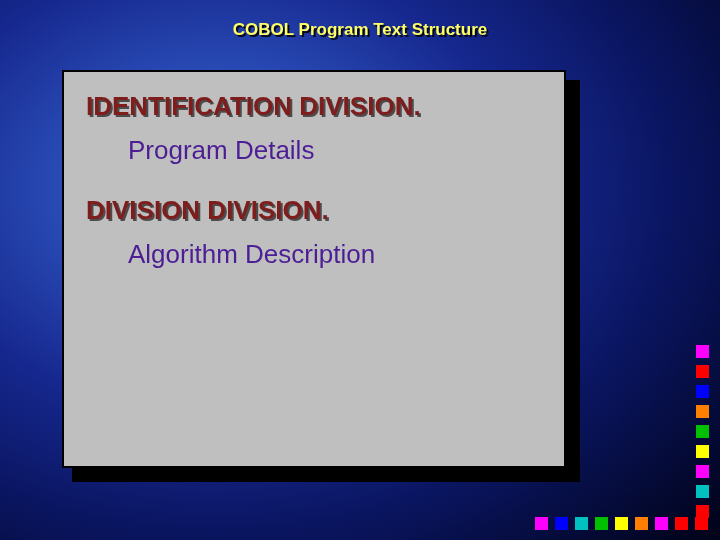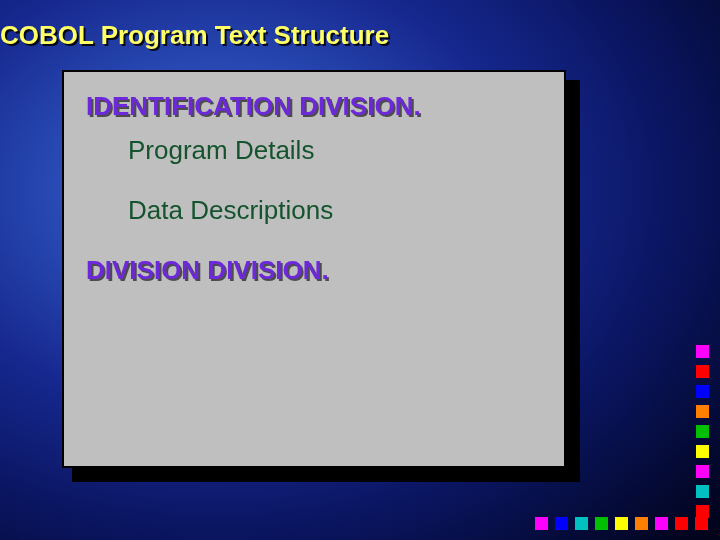--- a/index.html
+++ b/index.html
@@ -20,22 +20,22 @@
                 #16288f 38%,
                 #0a1560 58%,
                 #020522 82%,
                 #000000 100%);
   }
   .title {
     position: absolute;
     top: 20px;
     left: 0;
     width: 100%;
-    text-align: left;
-    font-size: 26px;
+    text-align: center;
+    font-size: 17px;
     font-weight: bold;
     color: #ffff66;
     text-shadow: 2px 2px 0 rgba(0,0,0,0.85);
   }
   .panel-shadow {
     position: absolute;
     left: 72px;
     top: 80px;
     width: 508px;
     height: 402px;
@@ -48,28 +48,28 @@
     width: 504px;
     height: 398px;
     background: #bfbfbf;
     border: 2px solid #000;
     box-sizing: border-box;
     padding: 18px 22px 10px 22px;
   }
   .heading {
     font-size: 26px;
     font-weight: bold;
-    color: #6d28d9;
+    color: #7f1d1d;
     text-shadow: 2px 2px 0 rgba(0,0,0,0.6);
     margin: 2px 0 14px 0;
     line-height: 1.15;
   }
   .detail {
     font-size: 26px;
-    color: #14532d;
+    color: #4c1d95;
     margin: 0 0 30px 42px;
     line-height: 1.15;
   }
   .squares {
     position: absolute;
     pointer-events: none;
   }
   .sq {
     position: absolute;
     width: 13px;
@@ -102,23 +102,23 @@
 <div class="slide">
 
   <div class="title">COBOL Program Text Structure</div>
 
   <div class="panel-shadow"></div>
 
   <div class="panel">
     <div class="heading">IDENTIFICATION DIVISION.</div>
     <div class="detail">Program Details</div>
 
-    <div class="detail">Data Descriptions</div>
 
     <div class="heading">DIVISION DIVISION.</div>
+    <div class="detail">Algorithm Description</div>
   </div>
 
   <div class="squares">
     <div class="sq v0" style="background-color: rgb(255, 0, 255);"></div>
     <div class="sq v1" style="background-color: rgb(255, 0, 0);"></div>
     <div class="sq v2" style="background-color: rgb(0, 0, 255);"></div>
     <div class="sq v3" style="background-color: rgb(255, 128, 0);"></div>
     <div class="sq v4" style="background-color: rgb(0, 192, 0);"></div>
     <div class="sq v5" style="background-color: rgb(255, 255, 0);"></div>
     <div class="sq v6" style="background-color: rgb(255, 0, 255);"></div>

